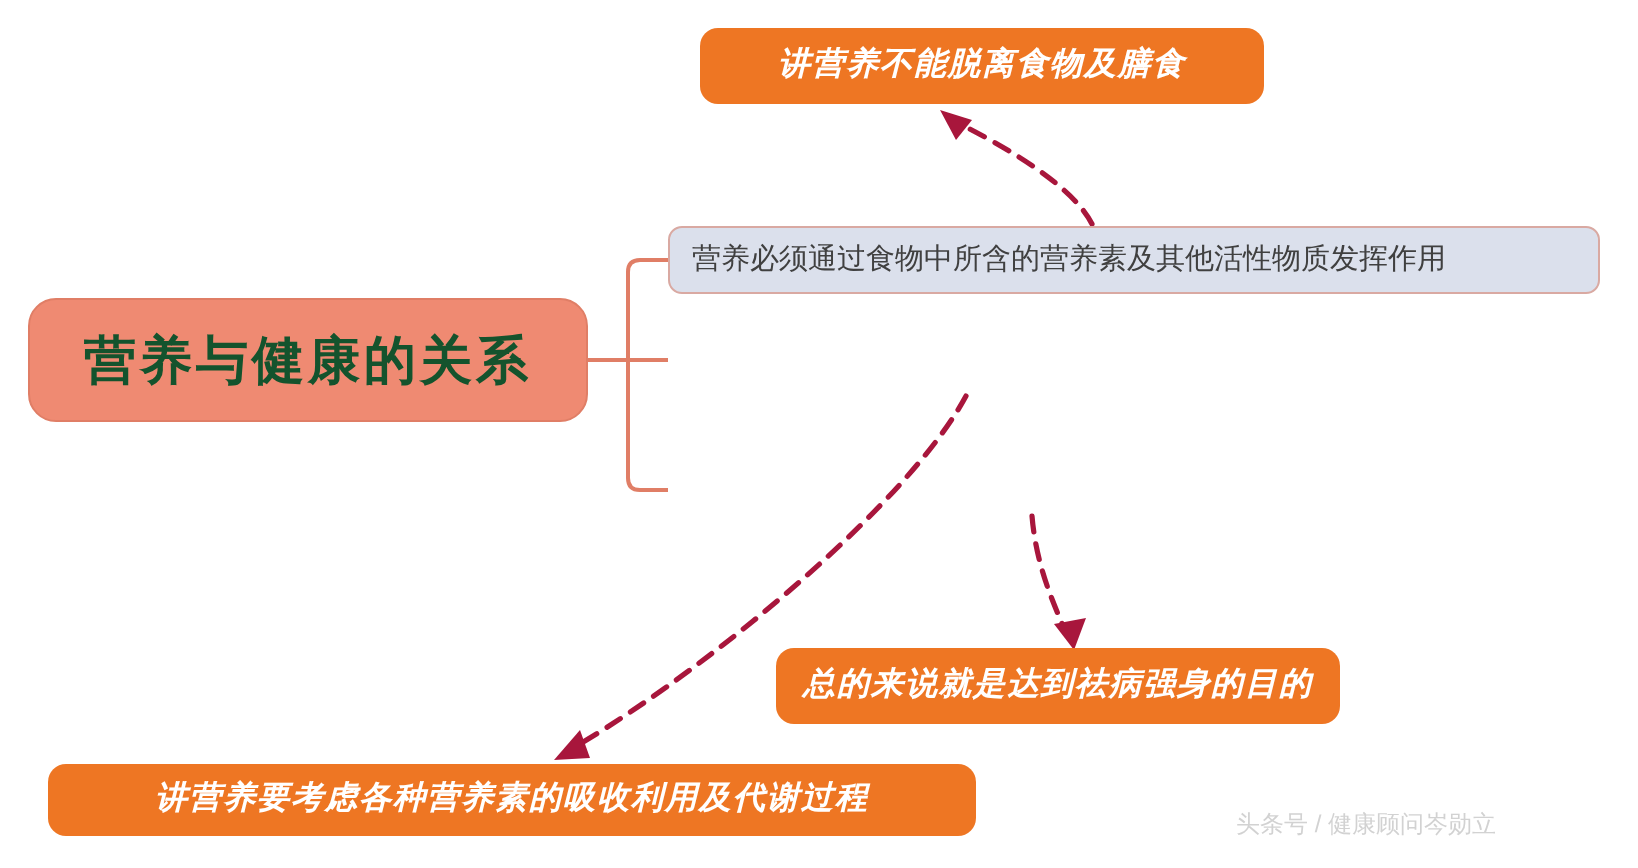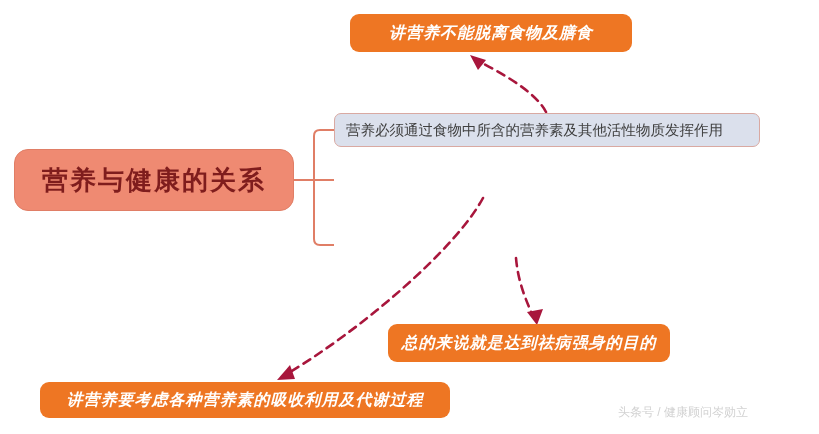--- a/index.html
+++ b/index.html
@@ -37,21 +37,21 @@
     border: 1px solid #e07e66;
     border-radius: 14px;
     display: flex;
     align-items: center;
     justify-content: center;
     box-sizing: border-box;
   }
   .root-node .root-label {
     font-size: 26px;
     font-weight: bold;
-    color: #7f1d1d;
+    color: #14532d;
     letter-spacing: 2px;
     line-height: 1;
   }
 
   
   .branch-box {
     position: absolute;
     background: #dbe0ec;
     border: 1px solid #d9a9a2;
     border-radius: 7px;
@@ -60,21 +60,21 @@
     box-sizing: border-box;
     padding: 0 11px;
     height: 34px;
   }
   .branch-box .branch-label {
     font-size: 14.5px;
     color: #404040;
     white-space: nowrap;
     line-height: 1;
   }
-  #branch-1 { left: 334px; top: 113px; width: 426px; }
+  #branch-1 { left: 334px; top: 113px; width: 466px; }
   #branch-2 { left: 334px; top: 163px; width: 334px; }
   #branch-3 { left: 334px; top: 222px; width: 366px; }
 
   
   .callout {
     position: absolute;
     background: #ee7623;
     border-radius: 9px;
     display: flex;
     align-items: center;
@@ -86,21 +86,21 @@
     font-size: 16px;
     font-weight: bold;
     font-style: italic;
     color: #ffffff;
     white-space: nowrap;
     line-height: 1;
     letter-spacing: 1px;
   }
   #callout-top    { left: 350px; top: 14px;  width: 282px; height: 38px; }
   #callout-middle { left: 388px; top: 324px; width: 282px; height: 38px; }
-  #callout-bottom { left: 40px;  top: 382px; width: 410px; height: 36px; }
+  #callout-bottom { left: 24px;  top: 382px; width: 464px; height: 36px; }
 
   
   .watermark {
     position: absolute;
     left: 618px;
     top: 406px;
     font-size: 12px;
     color: #d2d2d2;
     white-space: nowrap;
     line-height: 1;

